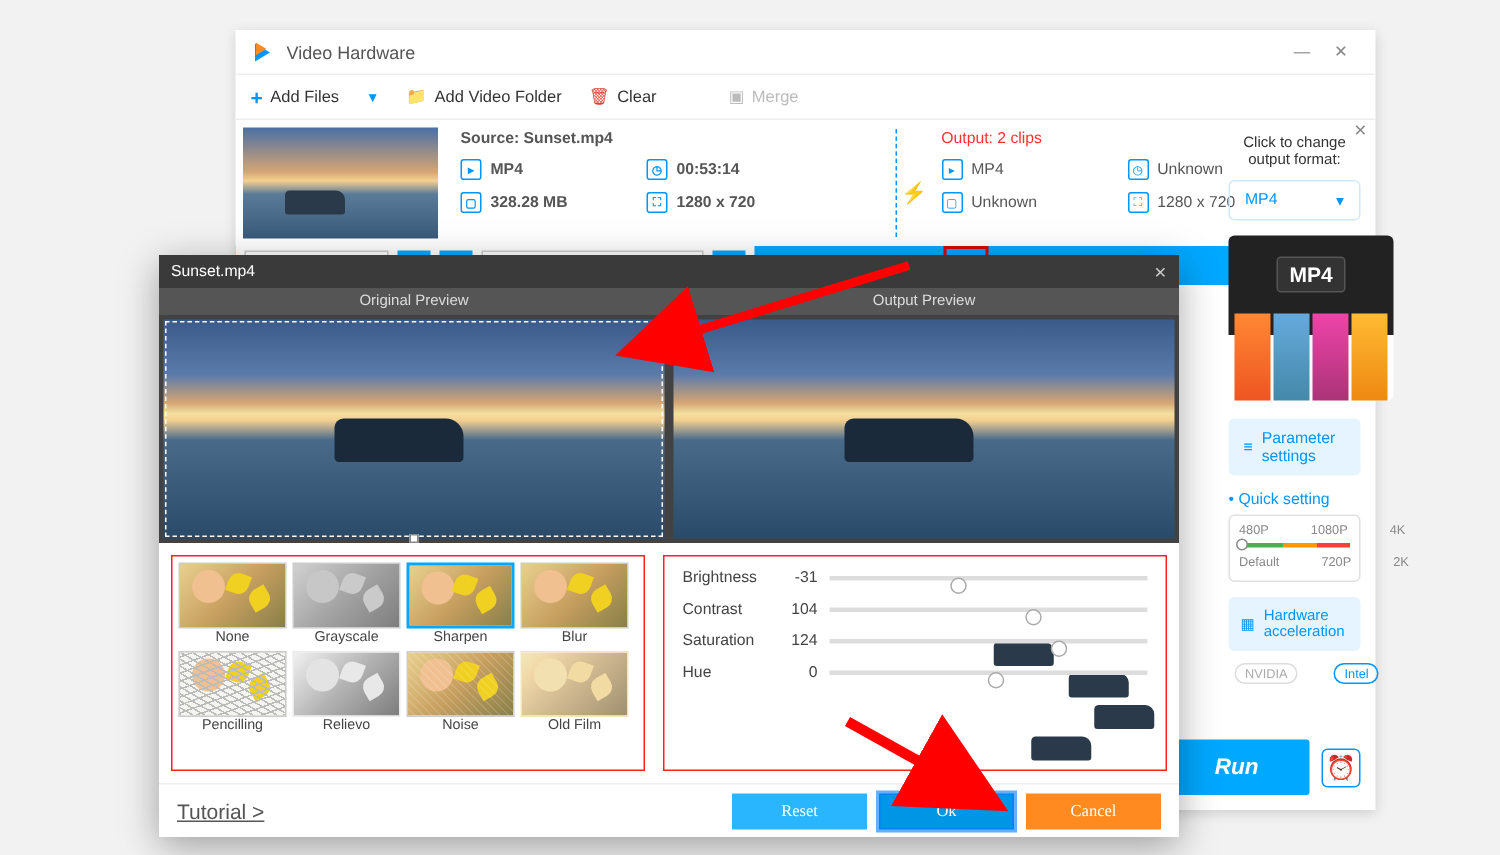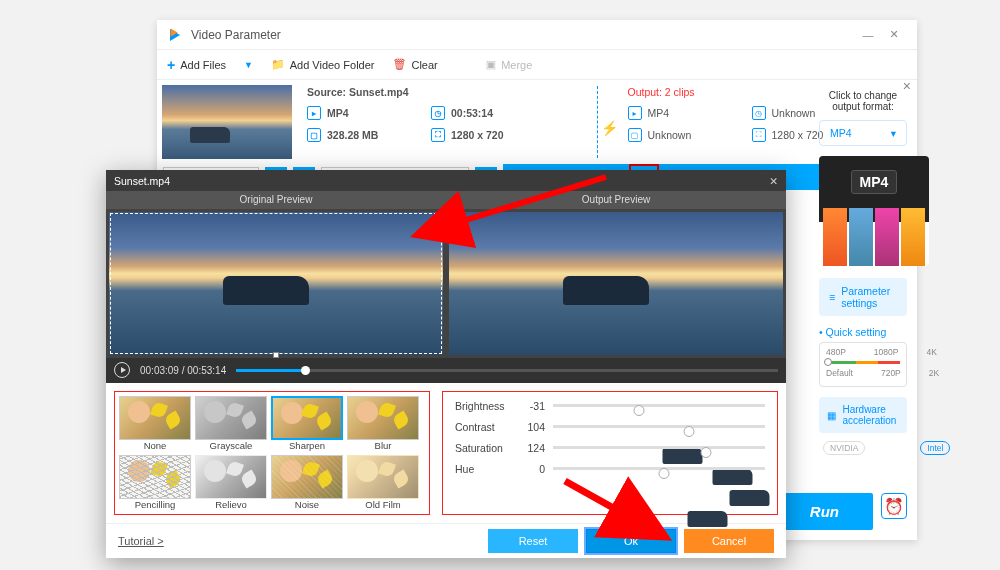--- a/index.html
+++ b/index.html
@@ -56,24 +56,24 @@
   .strip .s2{flex:1;background:linear-gradient(180deg,#6ad 0,#48a 100%);}
   .strip .s3{flex:1;background:linear-gradient(180deg,#e4a 0,#a37 100%);}
   .strip .s4{flex:1;background:linear-gradient(180deg,#fb3 0,#e81 100%);}
   .param-btn { background:#e6f4ff; border-radius:4px; padding:7px 10px; display:flex; align-items:center; gap:6px; color:#0096ff; cursor:pointer; margin-bottom:10px;}
   .qs-head { color:#0096ff; font-size:10.5px; margin-bottom:4px;}
   .qs-box { border:1px solid #e0e0e0; border-radius:4px; padding:4px 6px 8px; margin-bottom:10px; position:relative;}
   .qs-top,.qs-bot{display:flex; justify-content:space-between; font-size:8.5px; color:#888;gap:28px;}
   .qs-bar{height:3px; background:linear-gradient(90deg,#4caf50 0 40%,#ff9800 40% 70%,#f44336 70% 100%); margin:4px 0; position:relative;}
   .qs-dot{position:absolute; width:8px; height:8px; background:#fff; border:1px solid #888; border-radius:50%; top:-3px; left:-2px;}
   .hw-btn { background:#e6f4ff; border-radius:4px; padding:7px 8px; display:flex; align-items:center; gap:6px; color:#0096ff; cursor:pointer; font-size:10px;}
-  .hw-badges{display:flex; gap:11px; padding:8px 4px;}
+  .hw-badges{display:flex; gap:24px; padding:8px 4px;}
   .hw-badges span{font-size:8.5px; color:#aaa; border:1px solid #ddd; border-radius:8px; padding:1px 6px;}
-  .hw-badges span.intel{color:#0096ff; border-color:#0096ff;margin-left:44px;}
-  .run-row{position:absolute; bottom:10px; right:0; display:flex; gap:8px; align-items:flex-start; padding-right:10px;margin-top:40px;}
+  .hw-badges span.intel{color:#0096ff; border-color:#0096ff;}
+  .run-row{position:absolute; bottom:10px; right:0; display:flex; gap:8px; align-items:center; padding-right:10px;margin-top:40px;}
   .run-btn{background:#00a8ff; color:#fff; border:none; padding:10px 34px; font-size:15px; font-style:italic; font-weight:600; border-radius:2px; cursor:pointer;}
   .timer-ic{width:26px; height:26px; border:1px solid #0096ff; border-radius:4px; display:flex; align-items:center; justify-content:center; color:#0096ff; cursor:pointer;}
 
   
   .dialog { position:absolute; left:106px; top:170px; width:680px; height:388px; background:#14b8a6; box-shadow:0 6px 24px rgba(0,0,0,.35); display:flex; flex-direction:column;}
   .dlg-title{height:22px; background:#3a3a3a; color:#fff; font-size:10.5px; display:flex; align-items:center; padding:0 8px;}
   .dlg-title .spacer{flex:1;}
   .dlg-title .x{cursor:pointer; color:#ccc;}
   .dlg-head{height:18px; background:#555; display:flex; color:#ddd; font-size:10px;}
   .dlg-head>div{flex:1; text-align:center; line-height:18px;}
@@ -108,41 +108,41 @@
   .fx-petals::after{left:16px;top:14px;transform:rotate(-30deg);}
 
   .adj-panel{flex:1; border:1.5px solid #ff2020; padding:8px 12px; display:flex; flex-direction:column; gap:9px;}
   .adj-row{display:flex; align-items:center; gap:8px; font-size:10.5px; color:#444;justify-content:center;}
   .adj-row .lbl{width:56px;}
   .adj-row .val{width:26px; text-align:right;}
   .adj-row .track{flex:1; height:3px; background:#ddd; position:relative;}
   .adj-row .thumb{position:absolute; top:-4px; width:11px; height:11px; background:#fff; border:1px solid #aaa; border-radius:50%; transform:translateX(-50%);}
 
   .dlg-foot{height:36px; display:flex; align-items:center; padding:0 12px; gap:8px; border-top:1px solid #eee; background:#fff;}
-  .tut{color:#555; font-size:11px; text-decoration:underline; cursor:pointer;}
+  .tut{color:#555; font-size:14px; text-decoration:underline; cursor:pointer;}
   .dlg-foot .spacer{flex:1;}
-  .dlg-btn{width:90px; height:24px; border:none; color:#fff; font-size:11px; cursor:pointer;}
+  .dlg-btn{width:90px; height:24px; border:none; color:#fff; font-size:11px; cursor:pointer;font-family:Liberation Serif, serif;}
   .dlg-btn.reset{background:#29b6ff;}
   .dlg-btn.ok{background:#0096e6; outline:3px solid rgba(0,120,255,.6); outline-offset:-1px;}
   .dlg-btn.cancel{background:#ff8a1f;}
 
   
   .arrow{position:absolute; pointer-events:none;}
   .arrow svg{overflow:visible;}
 </style>
 </head>
 <body>
 
 <div class="main-window">
   <div class="titlebar">
     <svg class="logo" viewBox="0 0 16 16">
         <path d="M3 2 L13 8 L3 14 Z" fill="#0096ff"></path>
         <path d="M3 2 L13 8 L3 14 Z" fill="#ff8a1f" transform="translate(1.5 0) scale(.7) "></path>
       </svg>
-    <span class="title">Video Parameter</span>
+    <span class="title">Video Hardware</span>
     <span class="spacer"></span>
     <span class="win-btn">—</span>
     <span class="win-btn">✕</span>
   </div>
 
   <div class="toolbar">
     <div class="titem">
         <span class="plus-blue">+</span>
         <span>Add Files</span>
       </div>
@@ -297,28 +297,20 @@
   </div>
   <div class="dlg-head">
     <div>Original Preview</div>
     <div>Output Preview</div>
   </div>
   <div class="dlg-previews">
     <div class="preview dashed">
         <div class="handle"></div>
       </div>
     <div class="preview"></div>
-  </div>
-  <div class="prog-row">
-    <div class="play-ic"></div>
-    <span><span>00:03:09</span> / <span>00:53:14</span></span>
-    <div class="prog-track">
-        <div class="prog-fill"></div>
-        <div class="prog-thumb"></div>
-      </div>
   </div>
   <div class="dlg-body">
     <div class="fx-panel">
       <div class="fx-grid" id="fx-grid">
           <div class="fx-item">
             <div class="fx-thumb ">
               <div class="fx-face"></div>
               <div class="fx-petals"></div>
             </div>
             <div>None</div>

